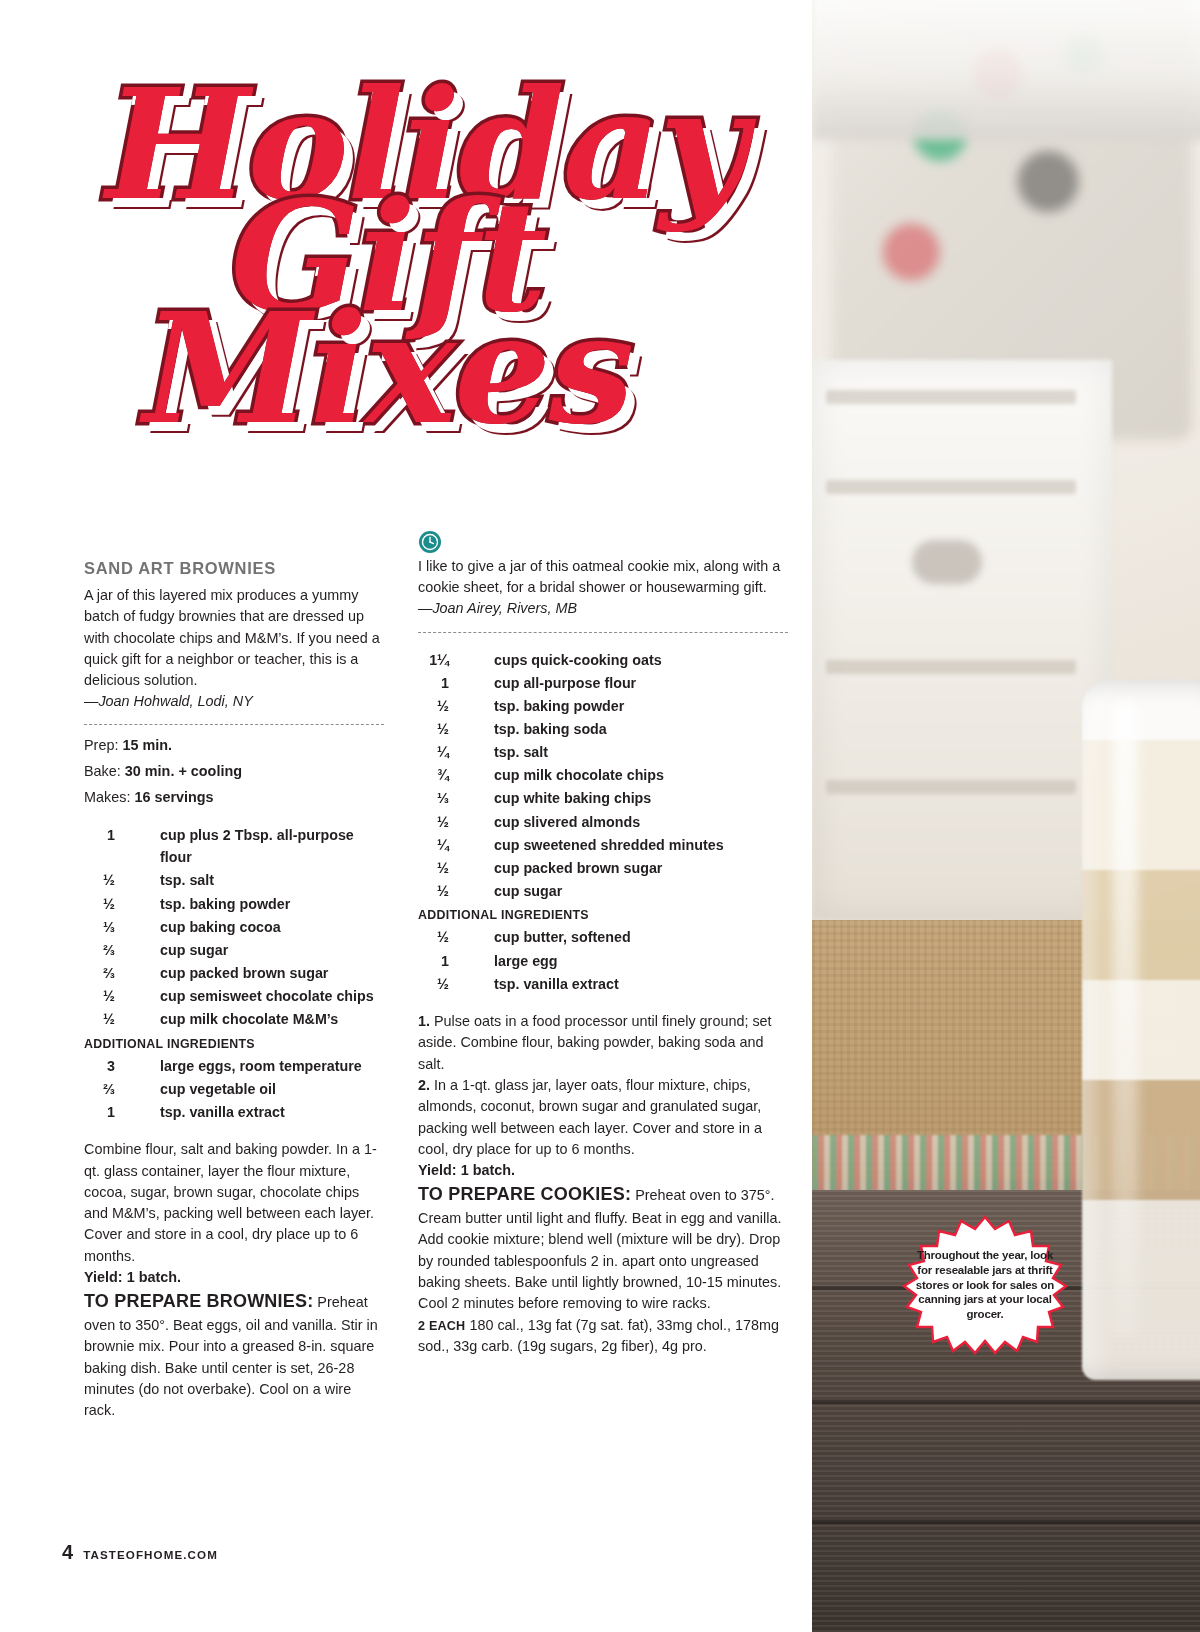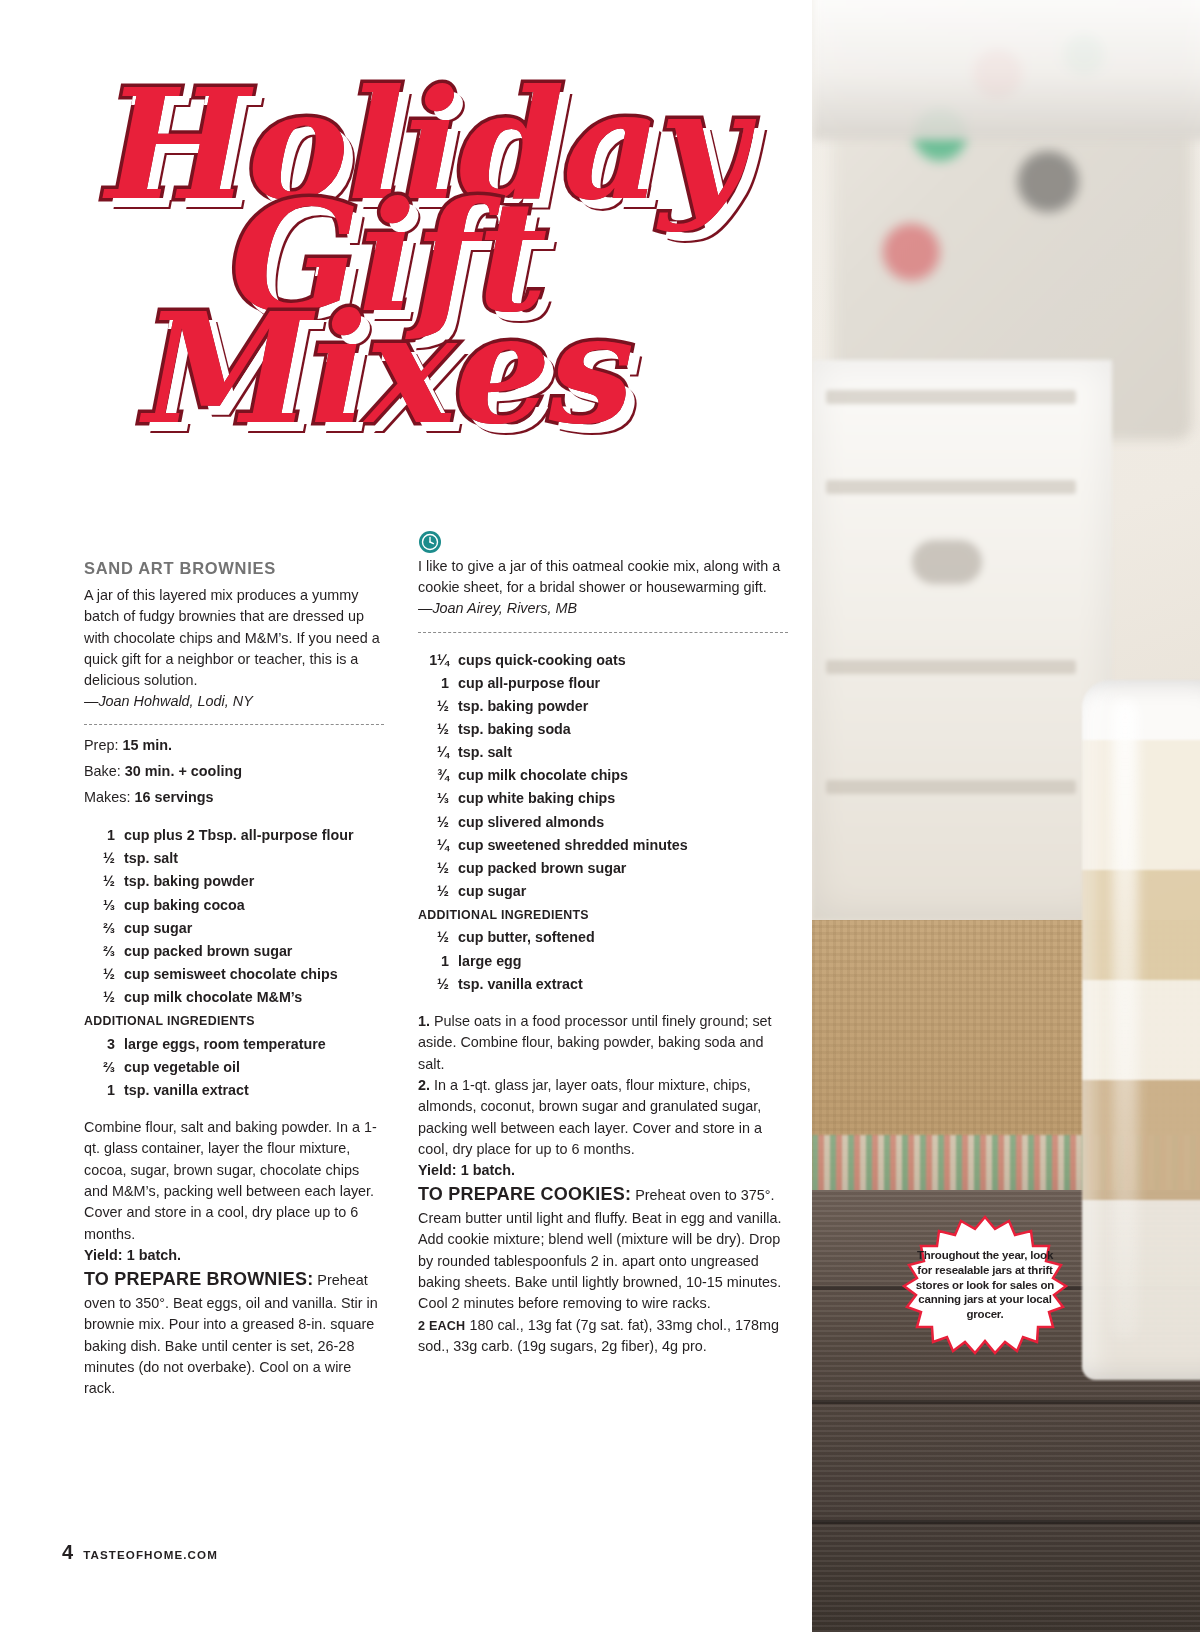--- a/index.html
+++ b/index.html
@@ -275,20 +275,21 @@
     list-style: none;
     margin: 16px 0 0 0;
     padding: 0;
     font-weight: bold;
     font-size: 14.3px;
     line-height: 1.55;
   }
   ul.ingredients li {
     display: flex;
     margin-bottom: 1px;
+    gap: 36px;
   }
   .qty {
     width: 40px;
     flex: 0 0 40px;
     text-align: right;
     padding-right: 9px;
     box-sizing: border-box;
   }
   .ing-text { flex: 1; }
 

